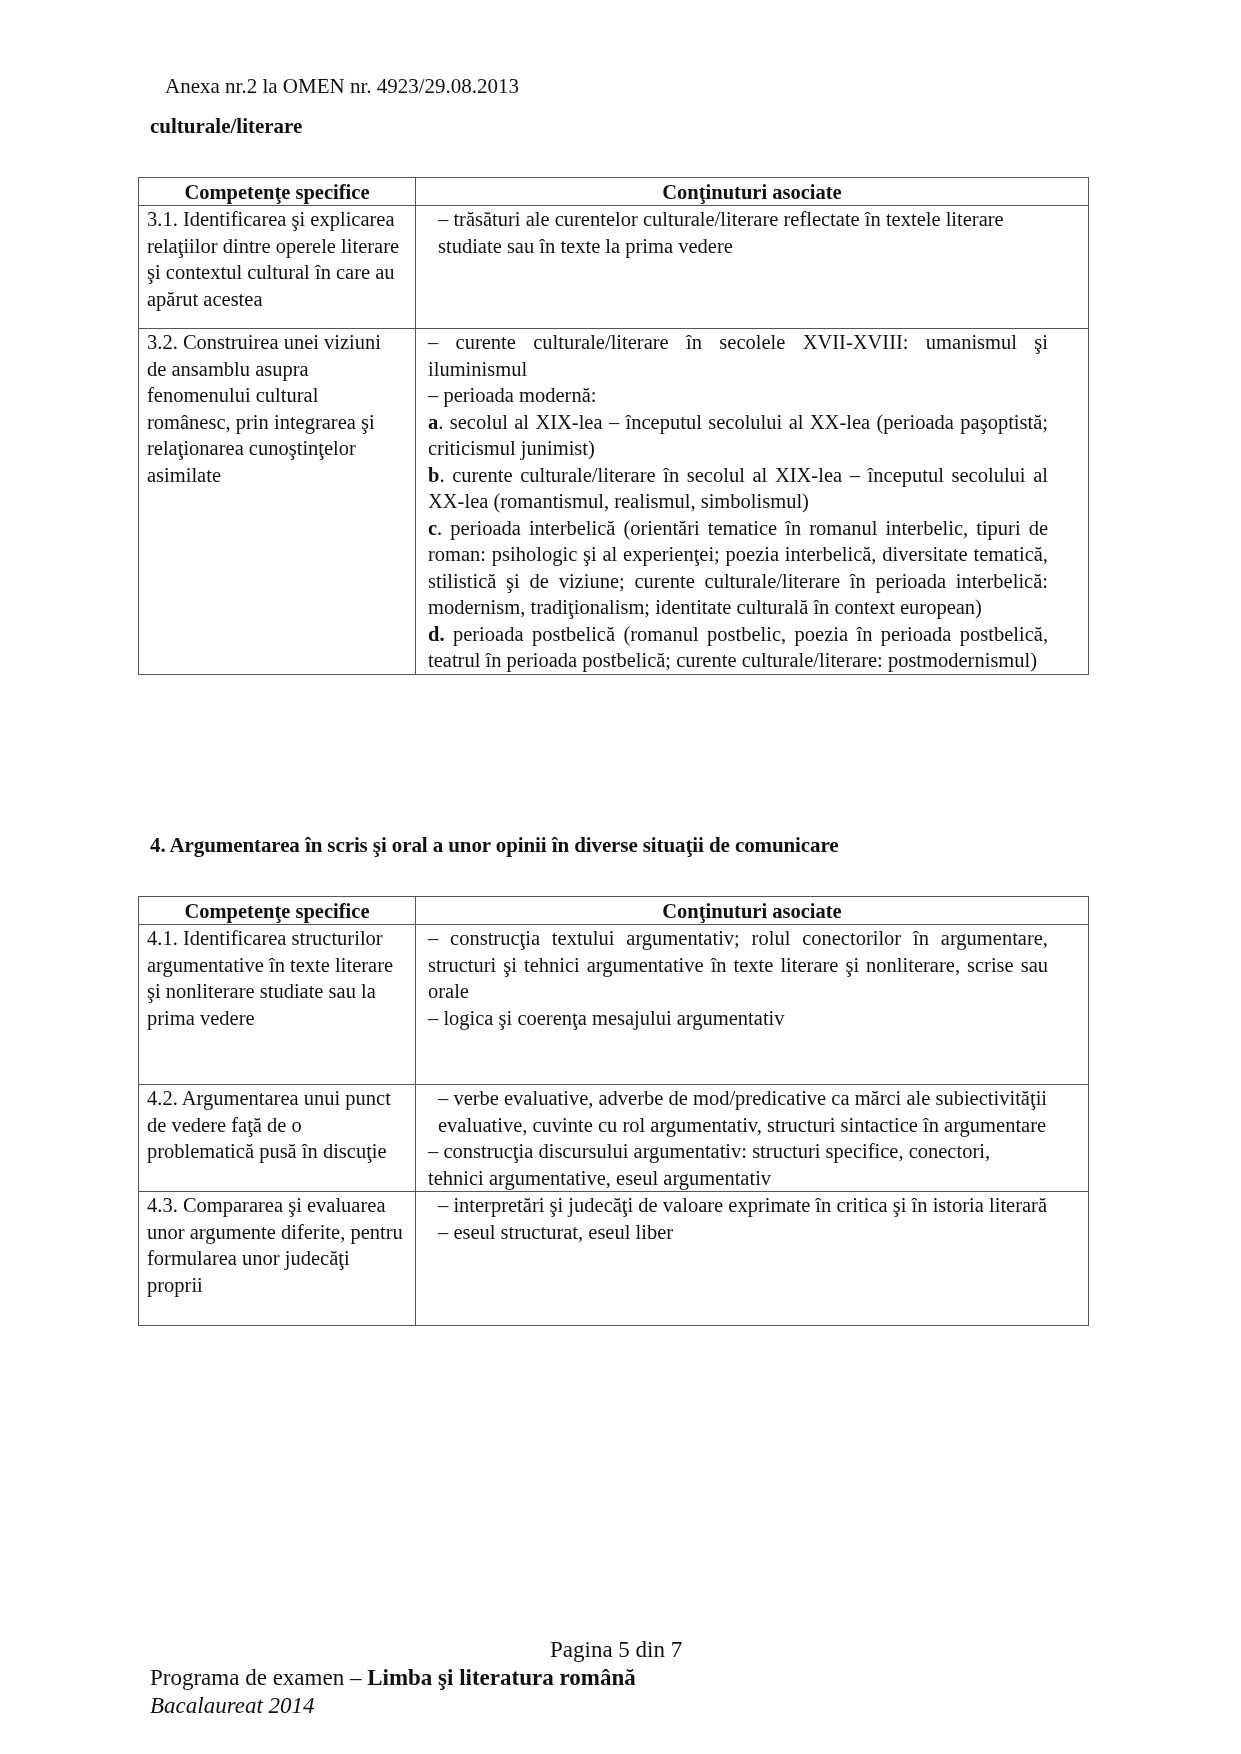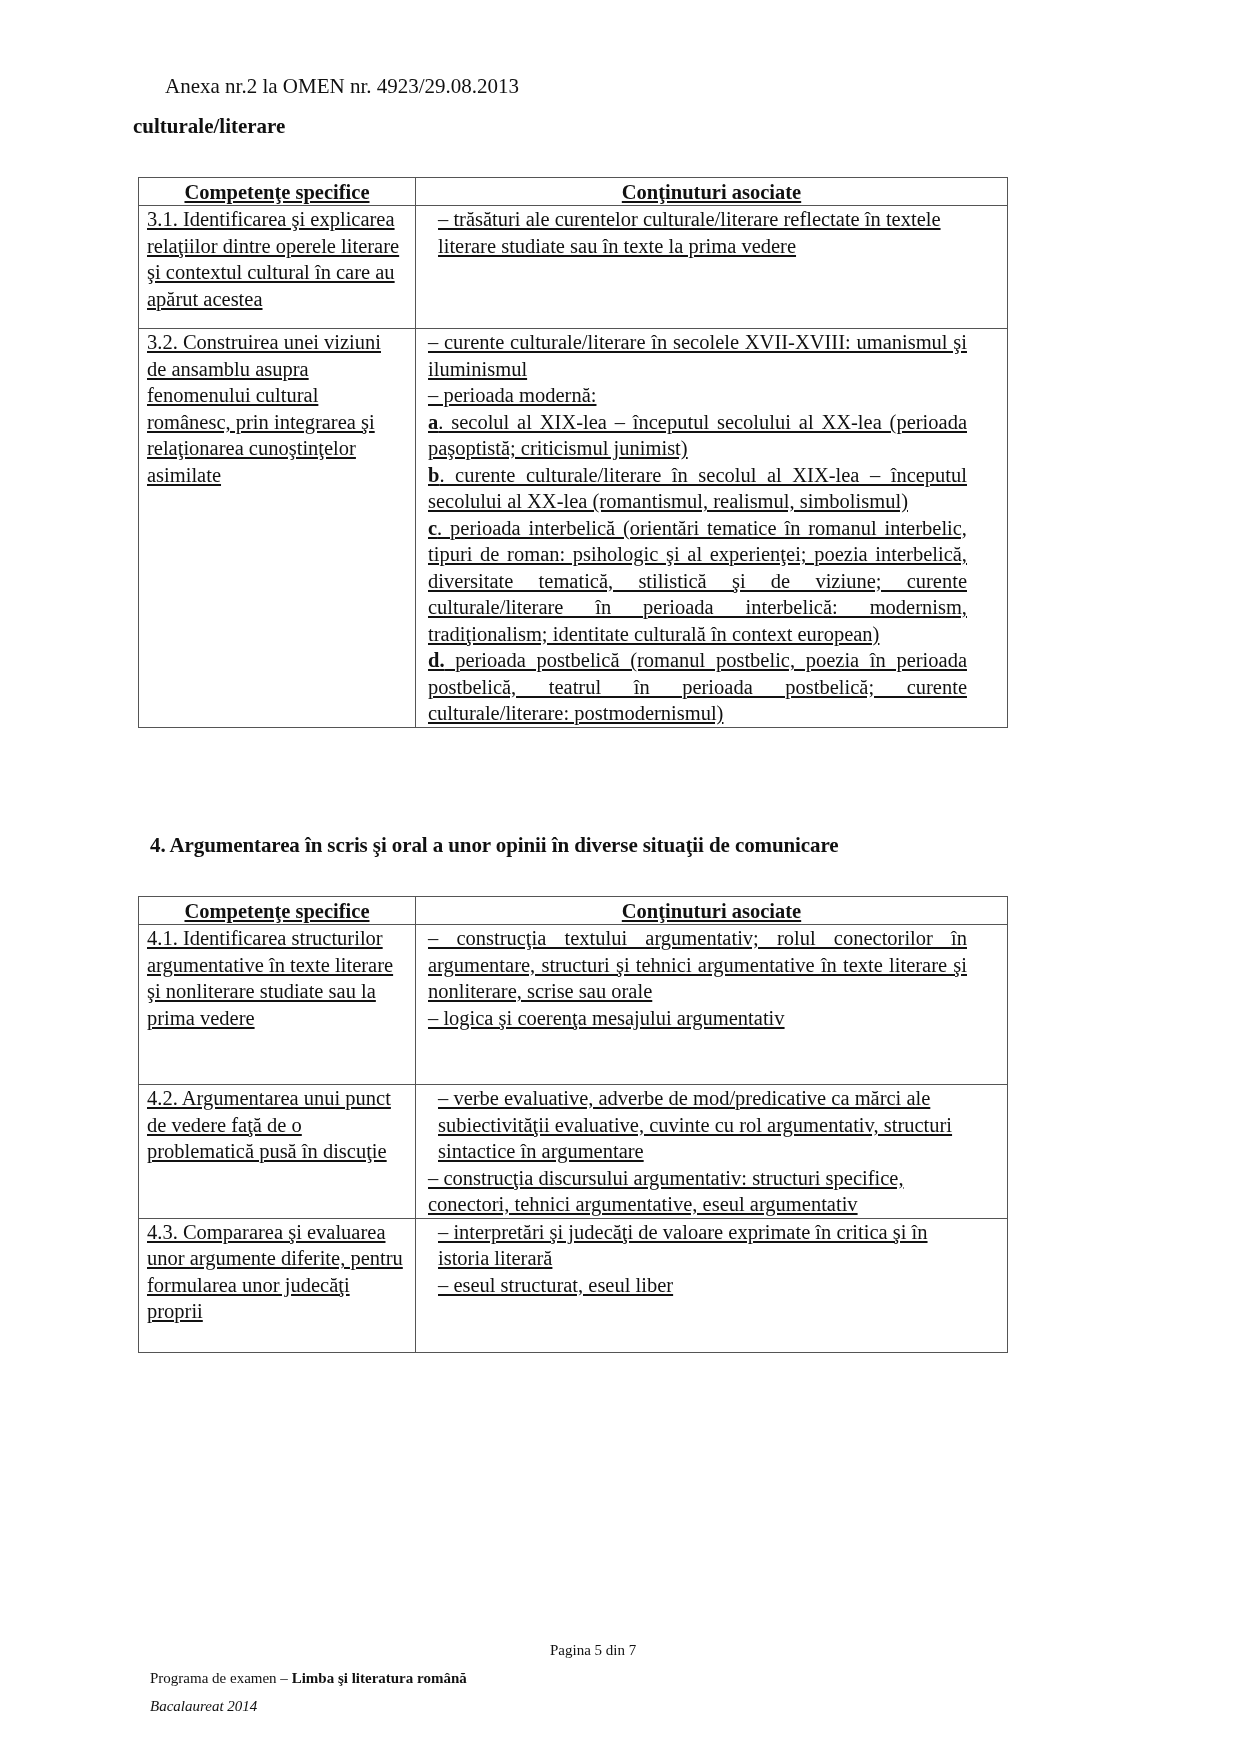--- a/index.html
+++ b/index.html
@@ -1,31 +1,31 @@
 <!DOCTYPE html>
 <html><head>
 <meta charset="utf-8">
 <style>
   html, body { margin: 0; padding: 0; background: #ffffff; }
   body { width: 1241px; height: 1754px; position: relative; overflow: hidden;
          font-family: "Liberation Serif", "DejaVu Serif", serif; color: #111; }
   .abs { position: absolute; }
   .header-line { left: 165px; top: 74px; font-size: 21px; }
-  .section-cont { left: 133px; top: 114px; font-size: 21px; font-weight: bold; }
+  .section-cont { left: 150px; top: 114px; font-size: 21px; font-weight: bold; }
   .section-title { left: 150px; top: 833px; font-size: 21px; font-weight: bold; letter-spacing: -0.1px; }
-  table.comp { position: absolute; left: 138px; width: 870px; border-collapse: collapse; font-size: 20.5px; line-height: 26.5px; text-decoration: underline; }
+  table.comp { position: absolute; left: 138px; width: 951px; border-collapse: collapse; font-size: 20.5px; line-height: 26.5px; }
   table.comp td, table.comp th { border: 1.5px solid #555; vertical-align: top; padding: 0 8px; }
   table.comp th { font-weight: bold; text-align: center; padding-top: 1px; padding-bottom: 0; line-height: 26px; }
   table.comp td.left { width: 258px; padding-right: 10px; }
   table.comp td.right { padding-left: 12px; padding-right: 40px; }
   .justify { text-align: justify; }
   .line { display: block; }
   #t1 { top: 177px; }
   #t2 { top: 896px; }
-  .footer { font-size: 15px; line-height: 28px; }
+  .footer { font-size: 23px; line-height: 28px; }
   .page-num { left: 550px; top: 1636px; }
   .footer-l1 { left: 150px; top: 1664px; }
   .footer-l2 { left: 150px; top: 1692px; font-style: italic; }
 </style>
 </head>
 <body>
 
 <div class="abs header-line">Anexa nr.2 la OMEN nr. 4923/29.08.2013</div>
 <div class="abs section-cont">culturale/literare</div>
 

